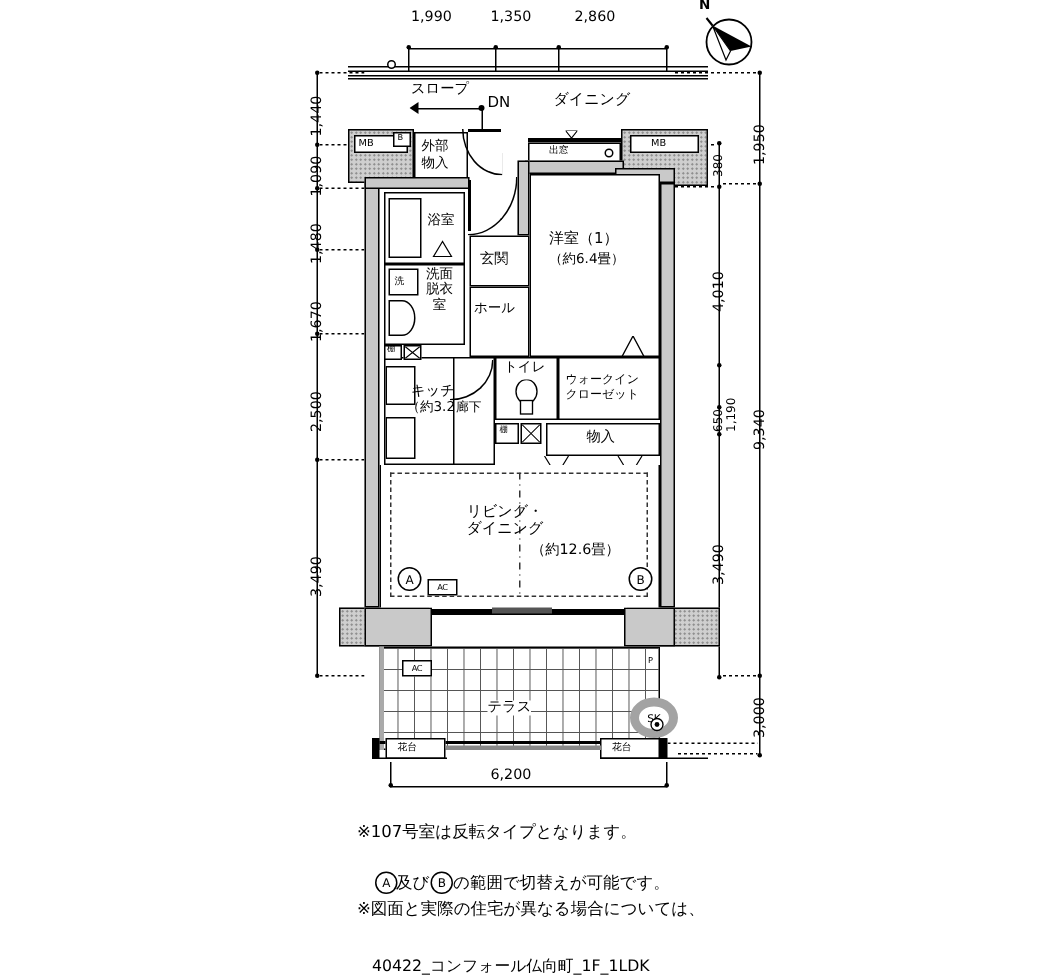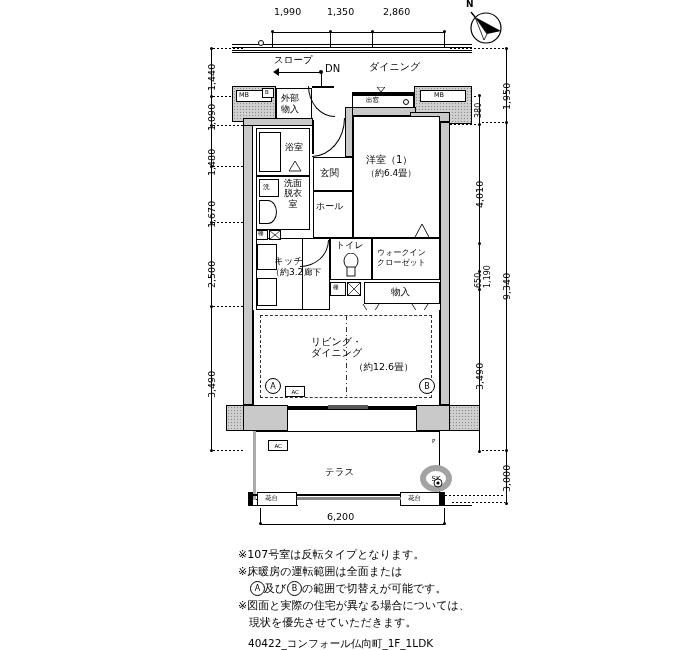--- a/index.html
+++ b/index.html
@@ -310,24 +310,22 @@
   <div class="room" style="left:400px;top:492px;width:40px;height:14px;"></div>
   <div class="lbl xs" style="left:408px;top:495px;">花台</div>
   <div class="thin" style="left:297px;top:497px;width:104px;height:3px;background:#888;"></div>
   <div class="thin" style="left:248px;top:492px;width:5px;height:14px;background:#000;"></div>
   <div class="thin" style="left:440px;top:492px;width:5px;height:14px;background:#000;"></div>
   <div class="thin" style="left:248px;top:505px;width:50px;height:1px;"></div>
   <div class="thin" style="left:400px;top:505px;width:72px;height:1px;"></div>
   <div class="ext" style="left:445px;top:495px;width:60px;"></div>
 
   <div class="notes" style="left:238px;top:546px;">※107号室は反転タイプとなります。</div>
-  <div class="notes" style="left:238px;top:563px;">※床暖房の運転範囲は全面または</div>
   <div class="notes" style="left:248px;top:580px;">　</div>
   <div class="circ" style="left:250px;top:581px;width:13px;height:13px;font-size:8px;">A</div>
   <div class="notes" style="left:264px;top:580px;">及び</div>
   <div class="circ" style="left:287px;top:581px;width:13px;height:13px;font-size:8px;">B</div>
   <div class="notes" style="left:302px;top:580px;">の範囲で切替えが可能です。</div>
   <div class="notes" style="left:238px;top:597px;">※図面と実際の住宅が異なる場合については、</div>
-  <div class="notes" style="left:238px;top:614px;">　現状を優先させていただきます。</div>
 
   <div class="caption" style="left:248px;top:637px;">40422_コンフォール仏向町_1F_1LDK</div>
 
 </div>
 
 </body></html>

